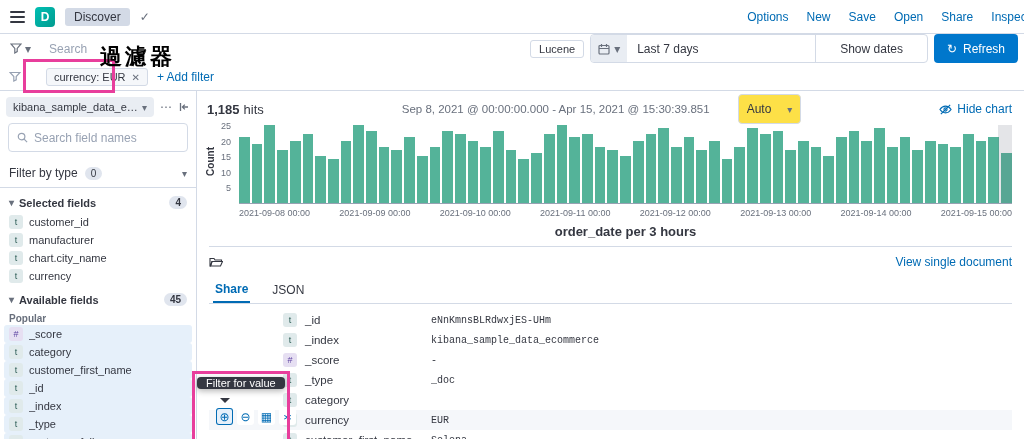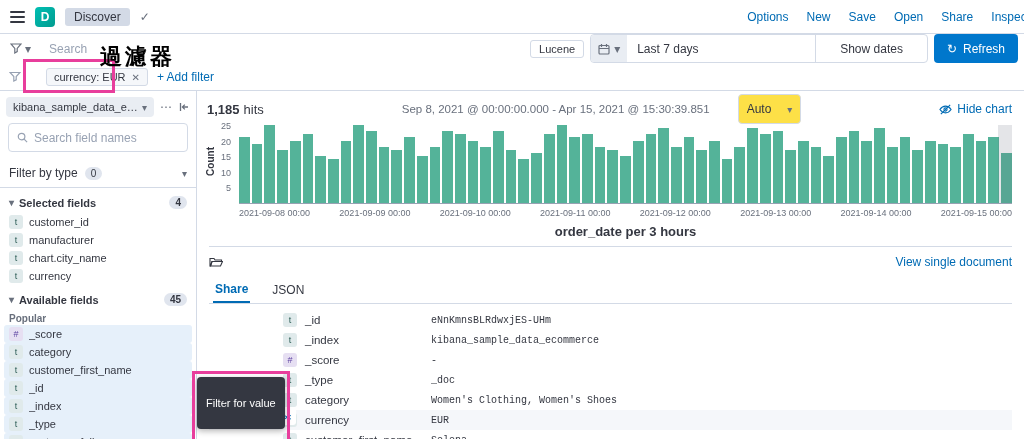--- a/index.html
+++ b/index.html
@@ -105,21 +105,21 @@
   .tab.active{color:#006BB4;border-bottom:2px solid #006BB4;font-weight:bold}
   .doc-rows{padding-top:6px}
   .doc-row{display:flex;align-items:center;height:20px;padding-left:74px}
   .doc-row.hovered{background:#F5F7FA}
   .doc-field{display:flex;align-items:center;gap:8px;width:148px;flex:0 0 148px}
   .doc-field-name{font-size:11.5px}
   .doc-value{font-family:"Liberation Mono",monospace;font-size:10px;white-space:nowrap}
 
   
   .tooltip{position:absolute;left:197px;top:377px;background:#343741;color:#fff;font-size:11px;
-           padding:20px 9px;border-radius:4px;white-space:nowrap;z-index:50;box-shadow:0 2px 6px rgba(0,0,0,.3)}
+           padding:0 9px;border-radius:4px;white-space:nowrap;z-index:50;box-shadow:0 2px 6px rgba(0,0,0,.3)}
   .tooltip-arrow{position:absolute;left:220px;top:398px;width:0;height:0;border:5px solid transparent;
                  border-top-color:#343741;z-index:50}
   .doc-actions{position:absolute;left:216px;top:408px;display:flex;gap:4px;z-index:40}
   .act-btn{width:17px;height:17px;display:flex;align-items:center;justify-content:center;color:#006BB4;
            font-size:12px;border-radius:3px;background:#fff;cursor:pointer}
   .act-btn.focused{box-shadow:0 0 0 1px #006BB4 inset;background:#E6F0FA}
 </style>
 </head>
 <body>
 
@@ -420,21 +420,20 @@
             <span class="fbadge">t</span>
             <span class="doc-field-name">_type</span>
           </div>
           <div class="doc-value">_doc</div>
         </div>
         <div class="doc-row">
           <div class="doc-field">
             <span class="fbadge">t</span>
             <span class="doc-field-name">category</span>
           </div>
-          <div class="doc-value">Women's Clothing, Women's Shoes</div>
         </div>
         <div class="doc-row hovered">
           <div class="doc-field">
             <span class="fbadge">t</span>
             <span class="doc-field-name">currency</span>
           </div>
           <div class="doc-value">EUR</div>
         </div>
         <div class="doc-row">
           <div class="doc-field">

